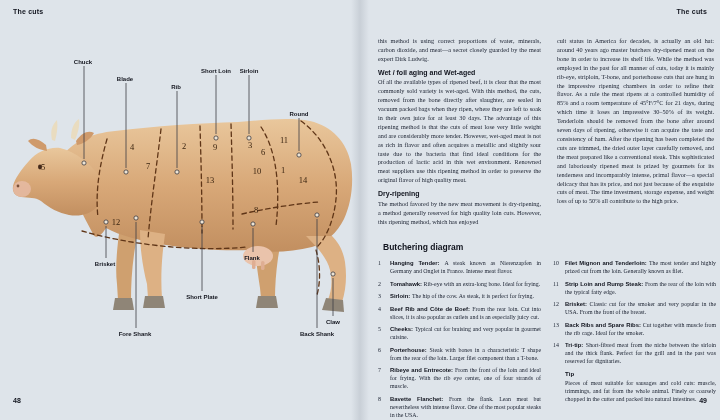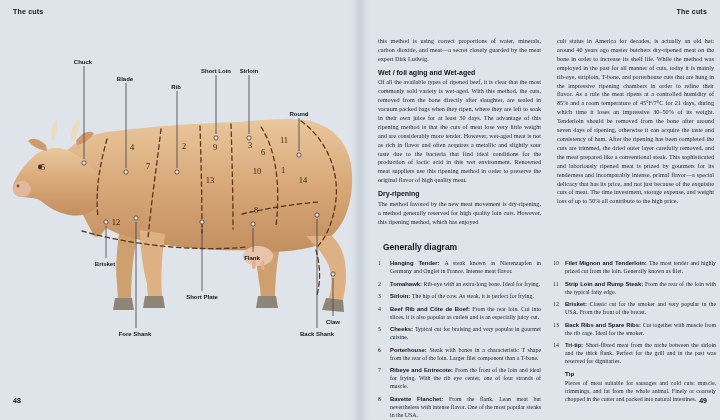--- a/index.html
+++ b/index.html
@@ -158,21 +158,21 @@
       <h3 class="sub-h">Wet / foil aging and Wet-aged</h3>
       <p class="body-p">Of all the available types of ripened beef, it is clear that the most commonly sold variety is wet-aged. With this method, the cuts, removed from the bone directly after slaughter, are sealed in vacuum packed bags when they ripen, where they are left to soak in their own juice for at least 30 days. The advantage of this ripening method is that the cuts of meat lose very little weight and are considerably more tender. However, wet-aged meat is not as rich in flavor and often acquires a metallic and slightly sour taste due to the bacteria that find ideal conditions for the production of lactic acid in this wet environment. Renowned meat suppliers use this ripening method in order to preserve the original flavor of high quality meat.</p>
       <h3 class="sub-h">Dry-ripening</h3>
       <p class="body-p">The method favored by the new meat movement is dry-ripening, a method generally reserved for high quality loin cuts. However, this ripening method, which has enjoyed</p>
     </div>
   <div id="article-col-2" class="textcol">
       <p class="body-p">cult status in America for decades, is actually an old hat: around 40 years ago master butchers dry-ripened meat on the bone in order to increase its shelf life. While the method was employed in the past for all manner of cuts, today it is mainly rib-eye, striploin, T-bone, and porterhouse cuts that are hung in the impressive ripening chambers in order to refine their flavor. As a rule the meat ripens at a controlled humidity of 85% and a room temperature of 45°F/7°C for 21 days, during which time it loses an impressive 30–50% of its weight. Tenderloin should be removed from the bone after around seven days of ripening, otherwise it can acquire the taste and consistency of ham. After the ripening has been completed the cuts are trimmed, the dried outer layer carefully removed, and the meat prepared like a conventional steak. This sophisticated and laboriously ripened meat is prized by gourmets for its tenderness and incomparably intense, primal flavor—a special delicacy that has its price, and not just because of the exquisite cuts of meat. The time investment, storage expense, and weight loss of up to 50% all contribute to the high price.</p>
     </div>
 
   <div class="butcher">
-    <h2 class="butcher-h">Generally diagram</h2>
+    <h2 class="butcher-h">Butchering diagram</h2>
     <div class="butcher-cols">
       <div class="bcol" id="butcher-col-left">
           <div class="bitem">
             <span class="bnum">1</span>
             <span class="btext"><span class="bname">Hanging Tender: </span>A steak known as Nierenzapfen in Germany and Onglet in France. Intense meat flavor.</span>
           </div>
           <div class="bitem">
             <span class="bnum">2</span>
             <span class="btext"><span class="bname">Tomahawk: </span>Rib-eye with an extra-long bone. Ideal for frying.</span>
           </div>

